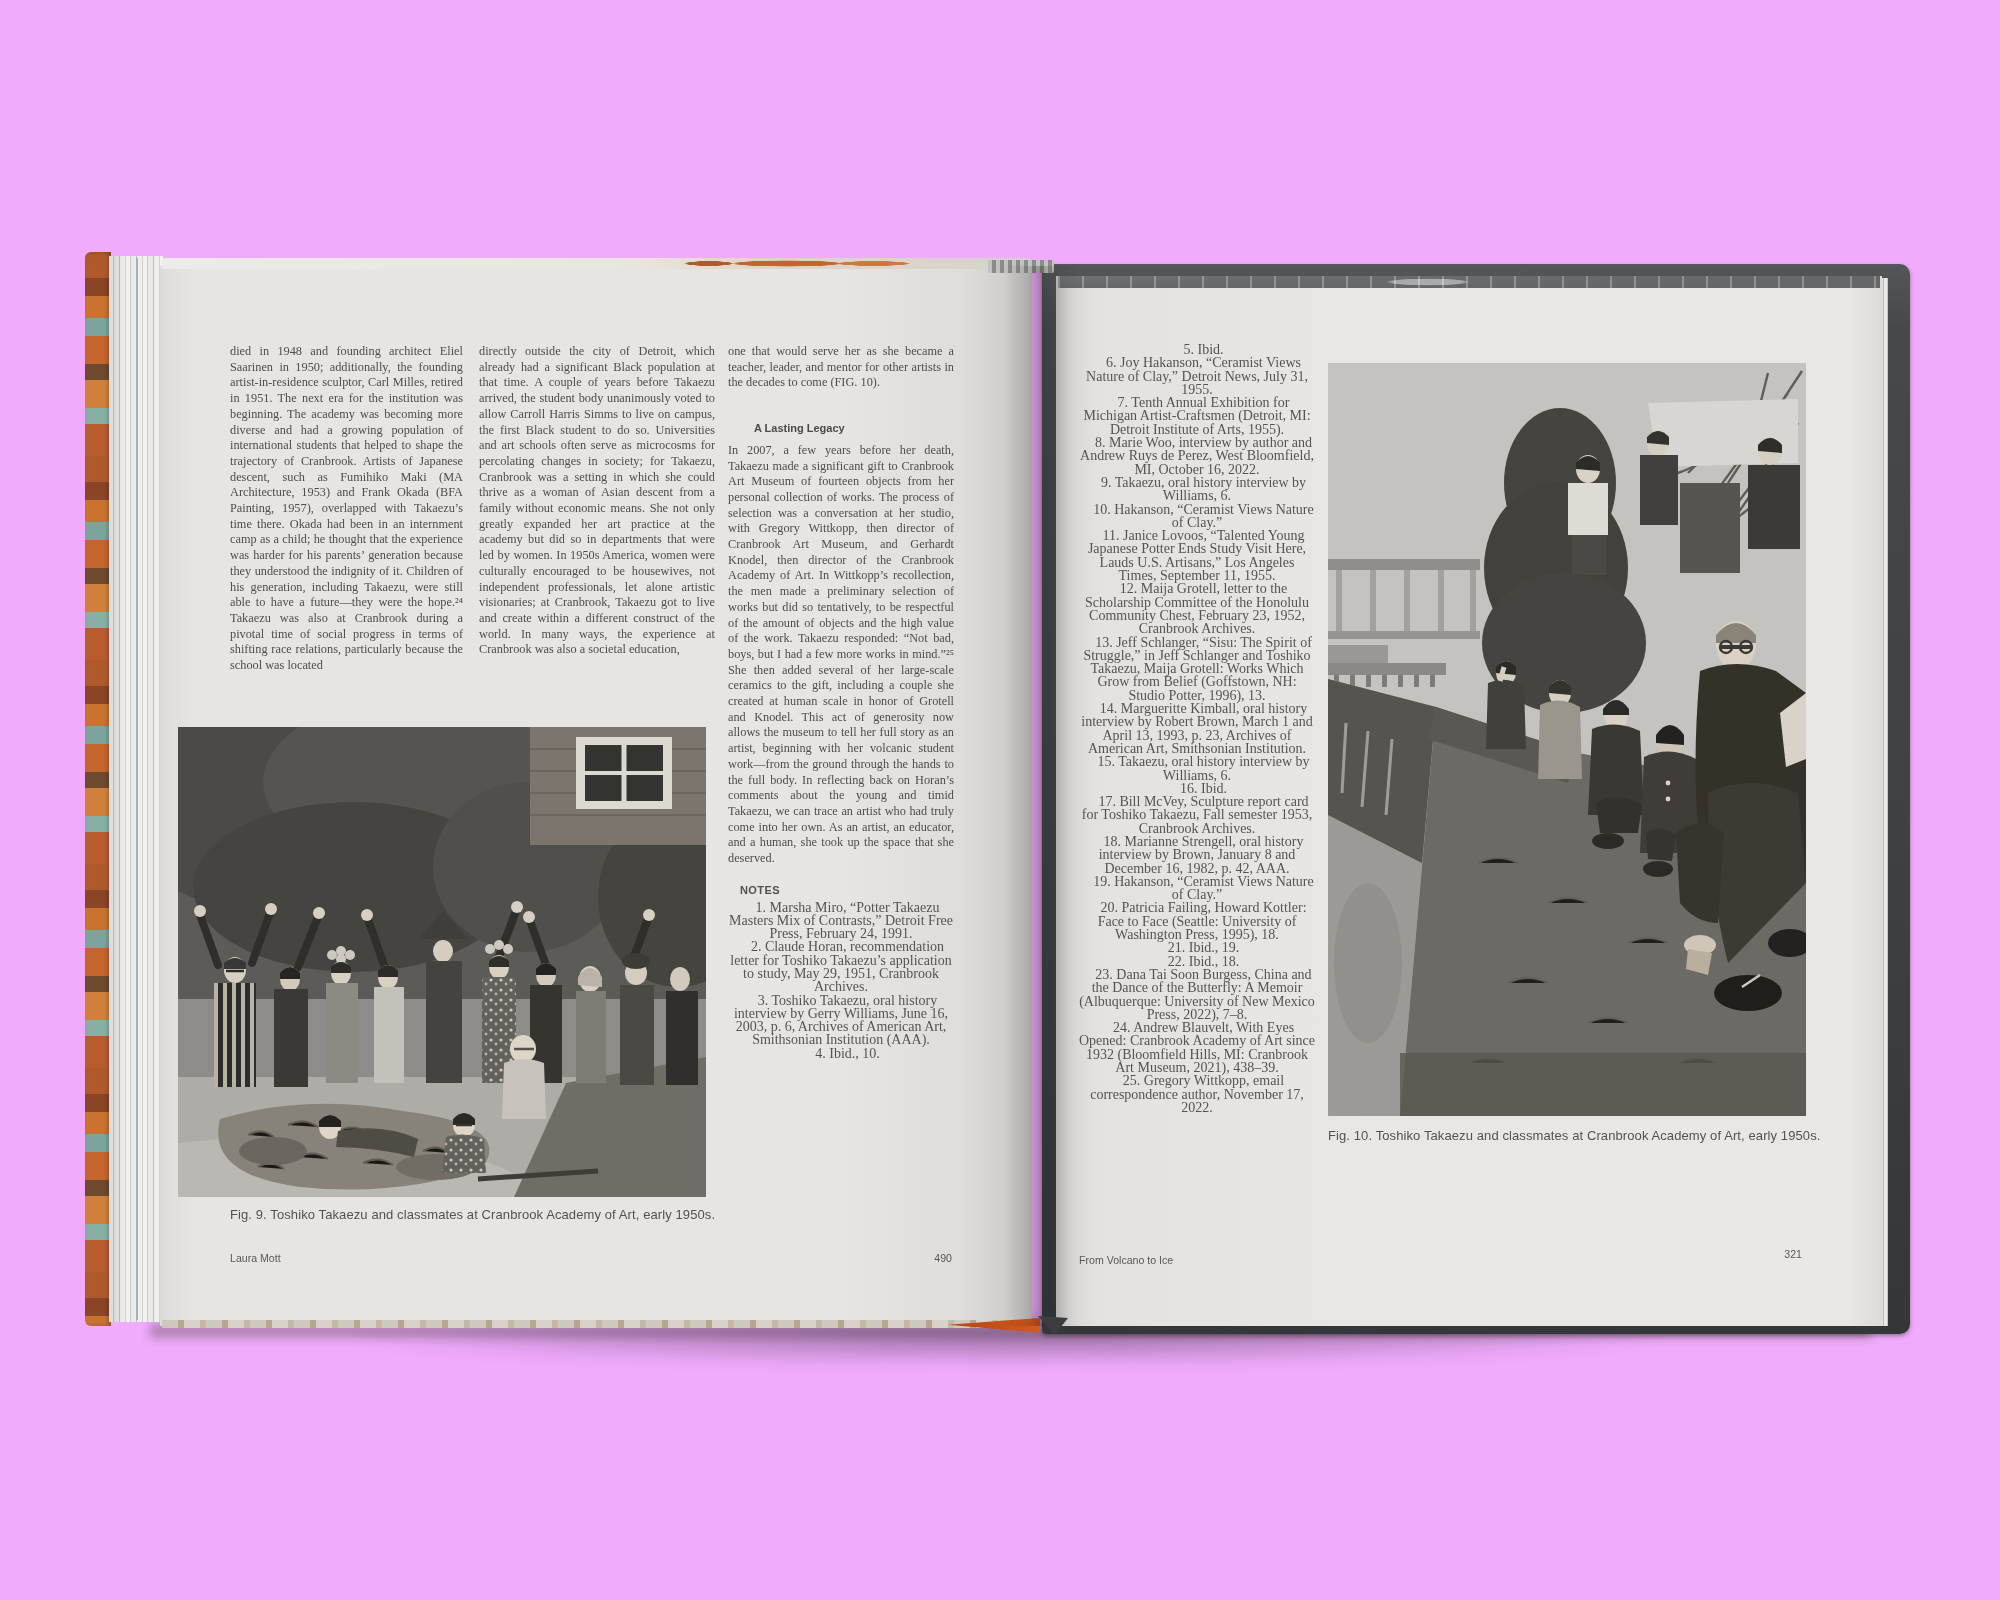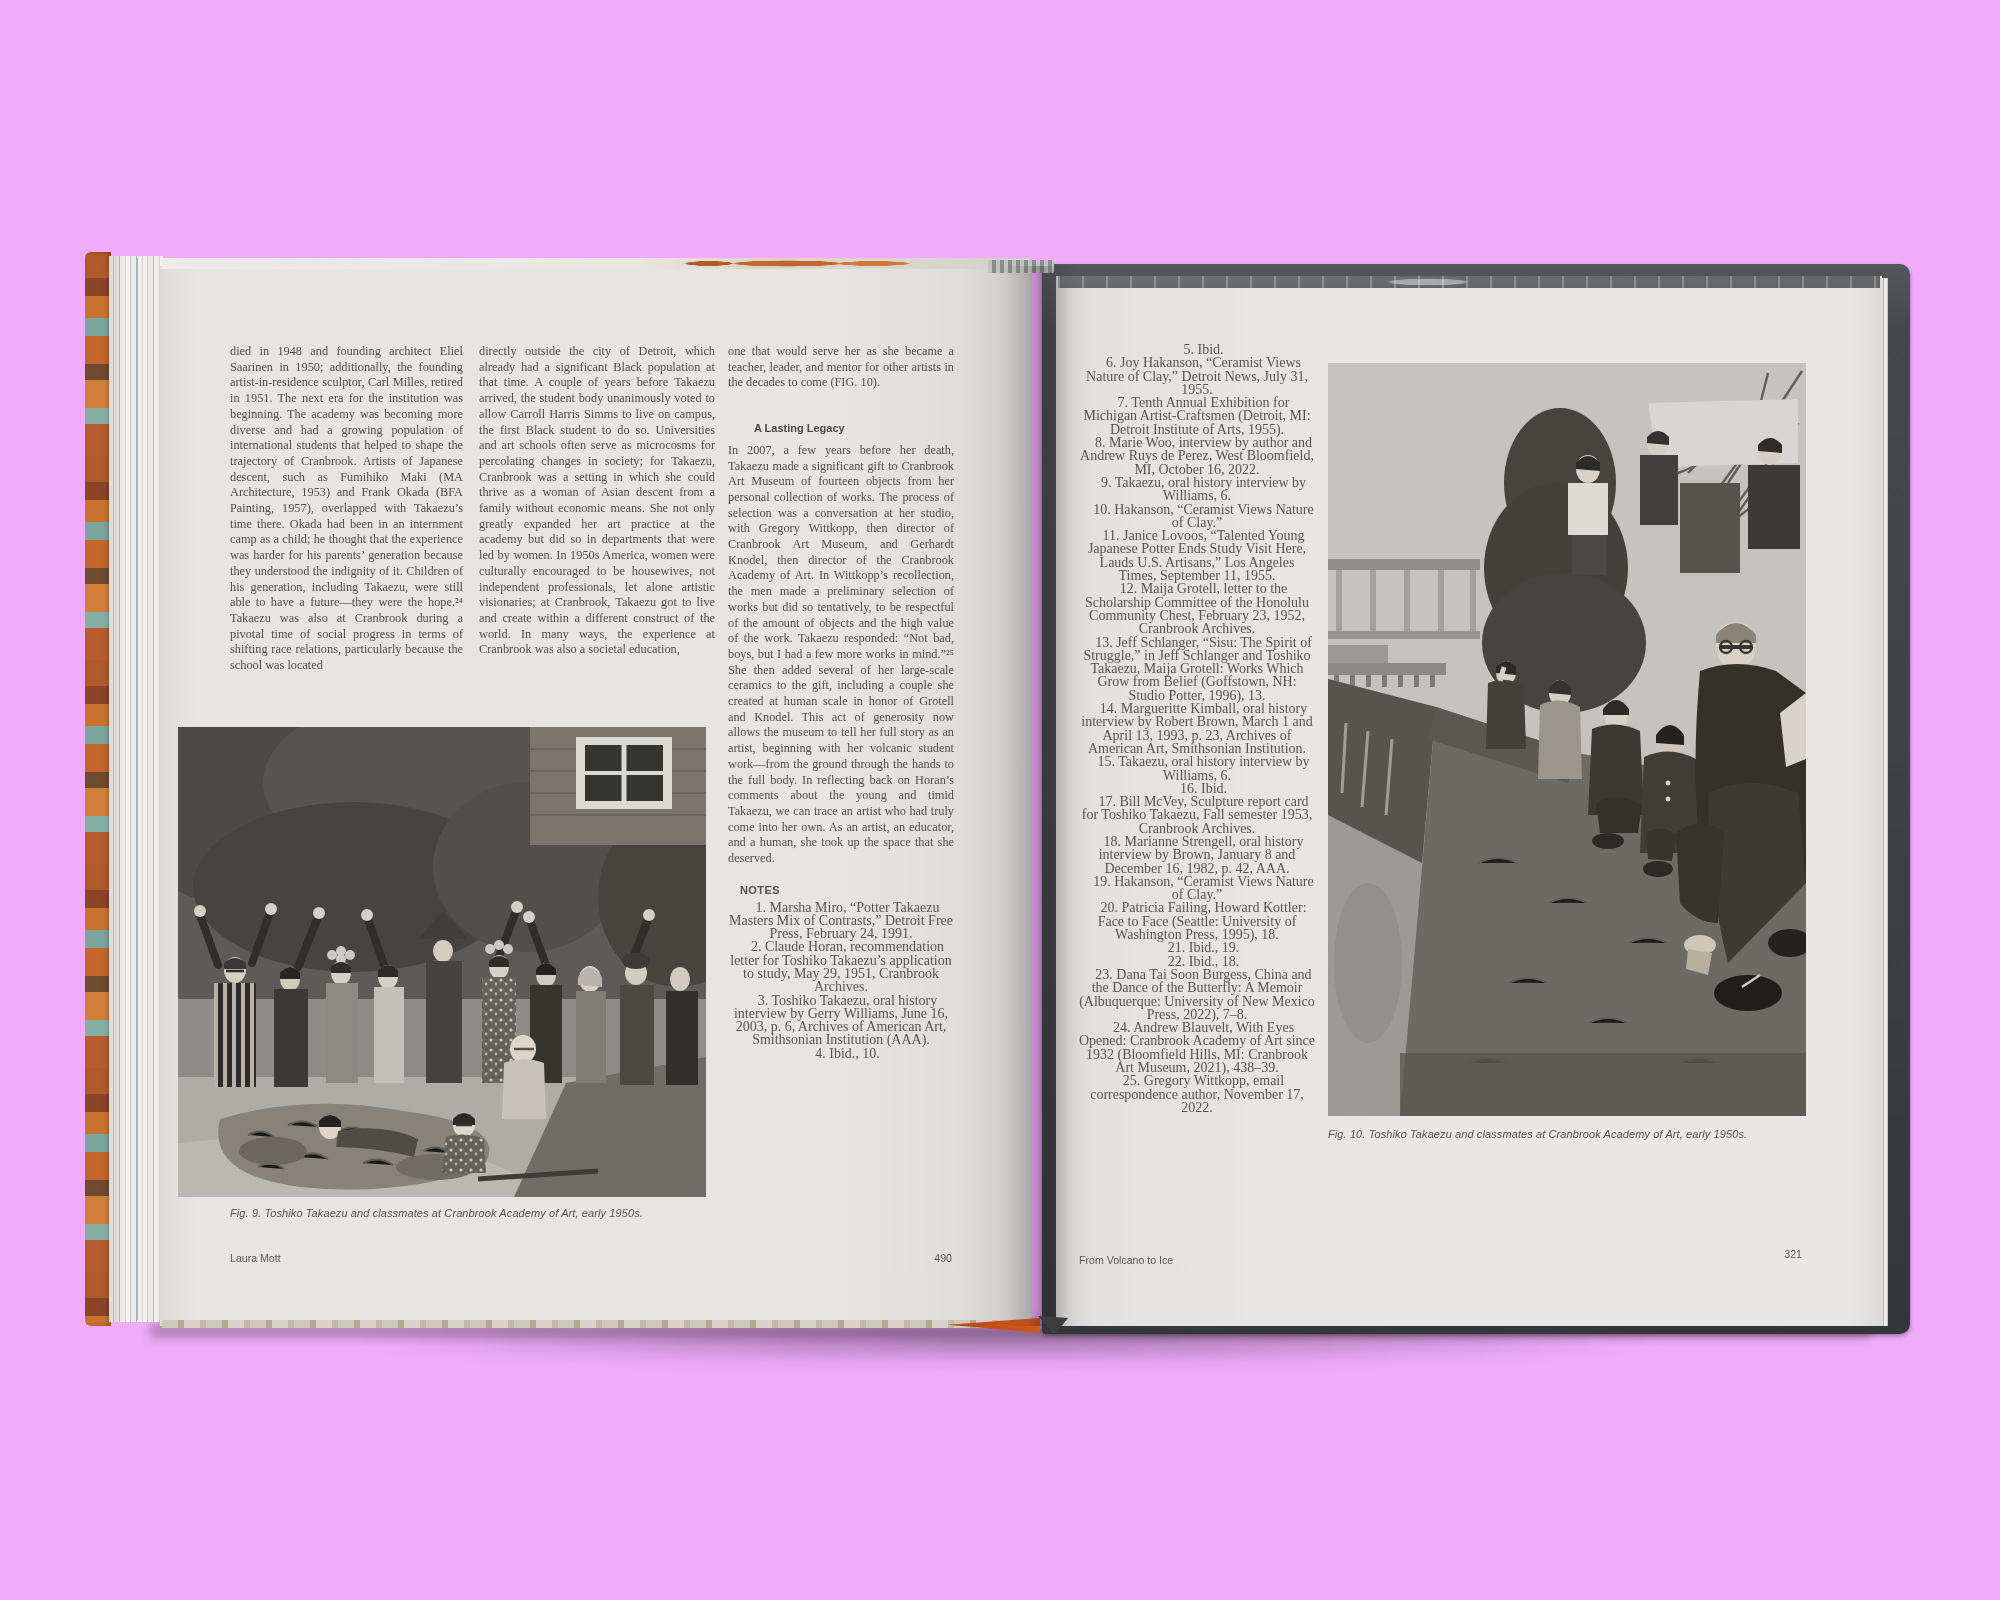--- a/index.html
+++ b/index.html
@@ -68,21 +68,21 @@
   .bodycol{z-index:7;font-family:"Liberation Serif","DejaVu Serif",serif;
     font-size:12.3px;line-height:15.7px;color:#4f4d4a;text-align:justify;}
   .bodycol p{margin:0;}
   .legacy-head{font-family:"Liberation Sans",sans-serif;font-size:11px;font-weight:600;
     color:#4b4a48;margin:30px 0 6px 26px;text-align:left;}
   .notes-head{font-family:"Liberation Sans",sans-serif;font-size:11px;font-weight:700;
     color:#525150;letter-spacing:.4px;margin:16px 0 2px 12px;text-align:left;}
   .note{font-family:Liberation Serif, serif;font-size:14px;line-height:13.3px;
     color:#565452;text-indent:13px;margin:0;text-align:center;}
   .notescol{z-index:7;}
-  .caption{z-index:7;font-size:11px;color:#54524f;letter-spacing:.1px;font-style:italic;}
+  .caption{z-index:7;font-size:13px;color:#54524f;letter-spacing:.1px;}
   .footer{z-index:7;font-size:10.6px;color:#5a5856;}
   .pagenum{text-align:right;}
 
   
   .photo{z-index:6;overflow:hidden;background:#9a9894;}
   .photo svg{display:block;width:100%;height:100%;}
 </style>
 </head>
 <body>
 

